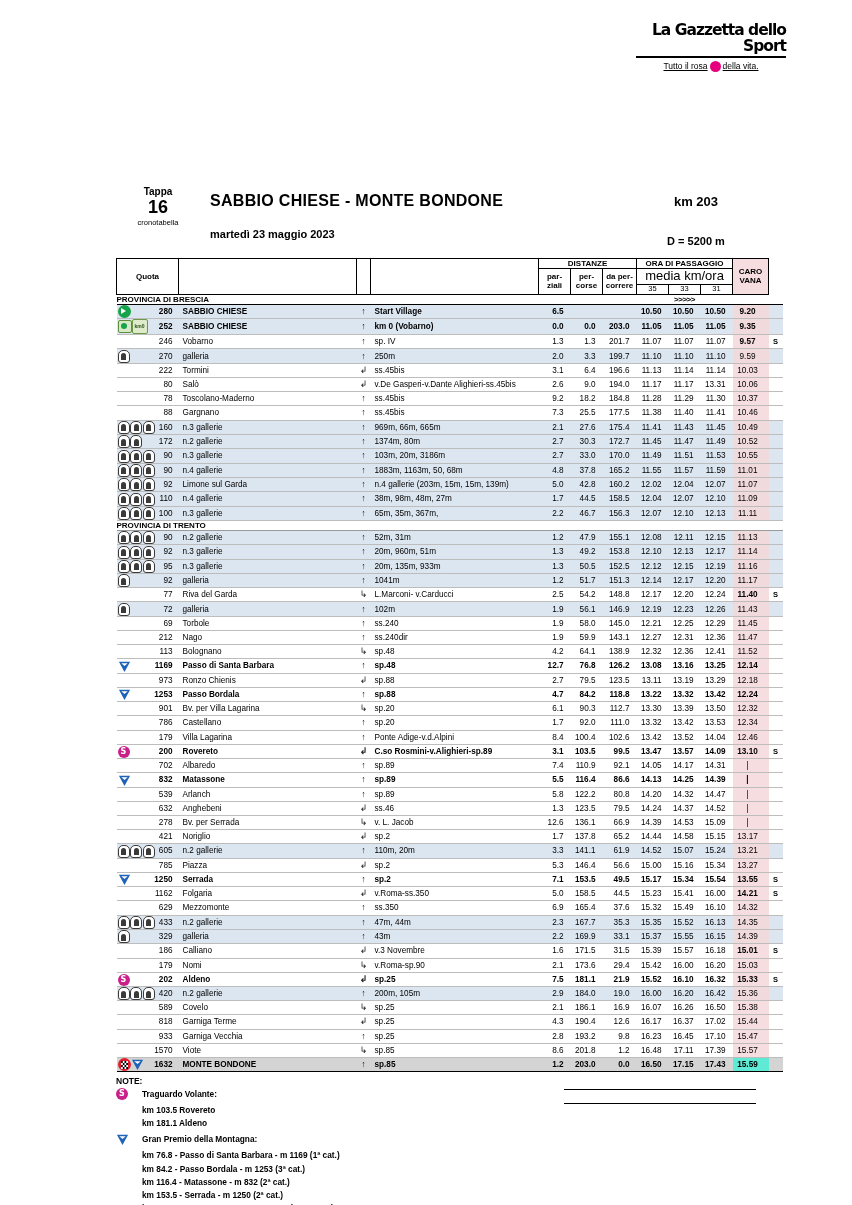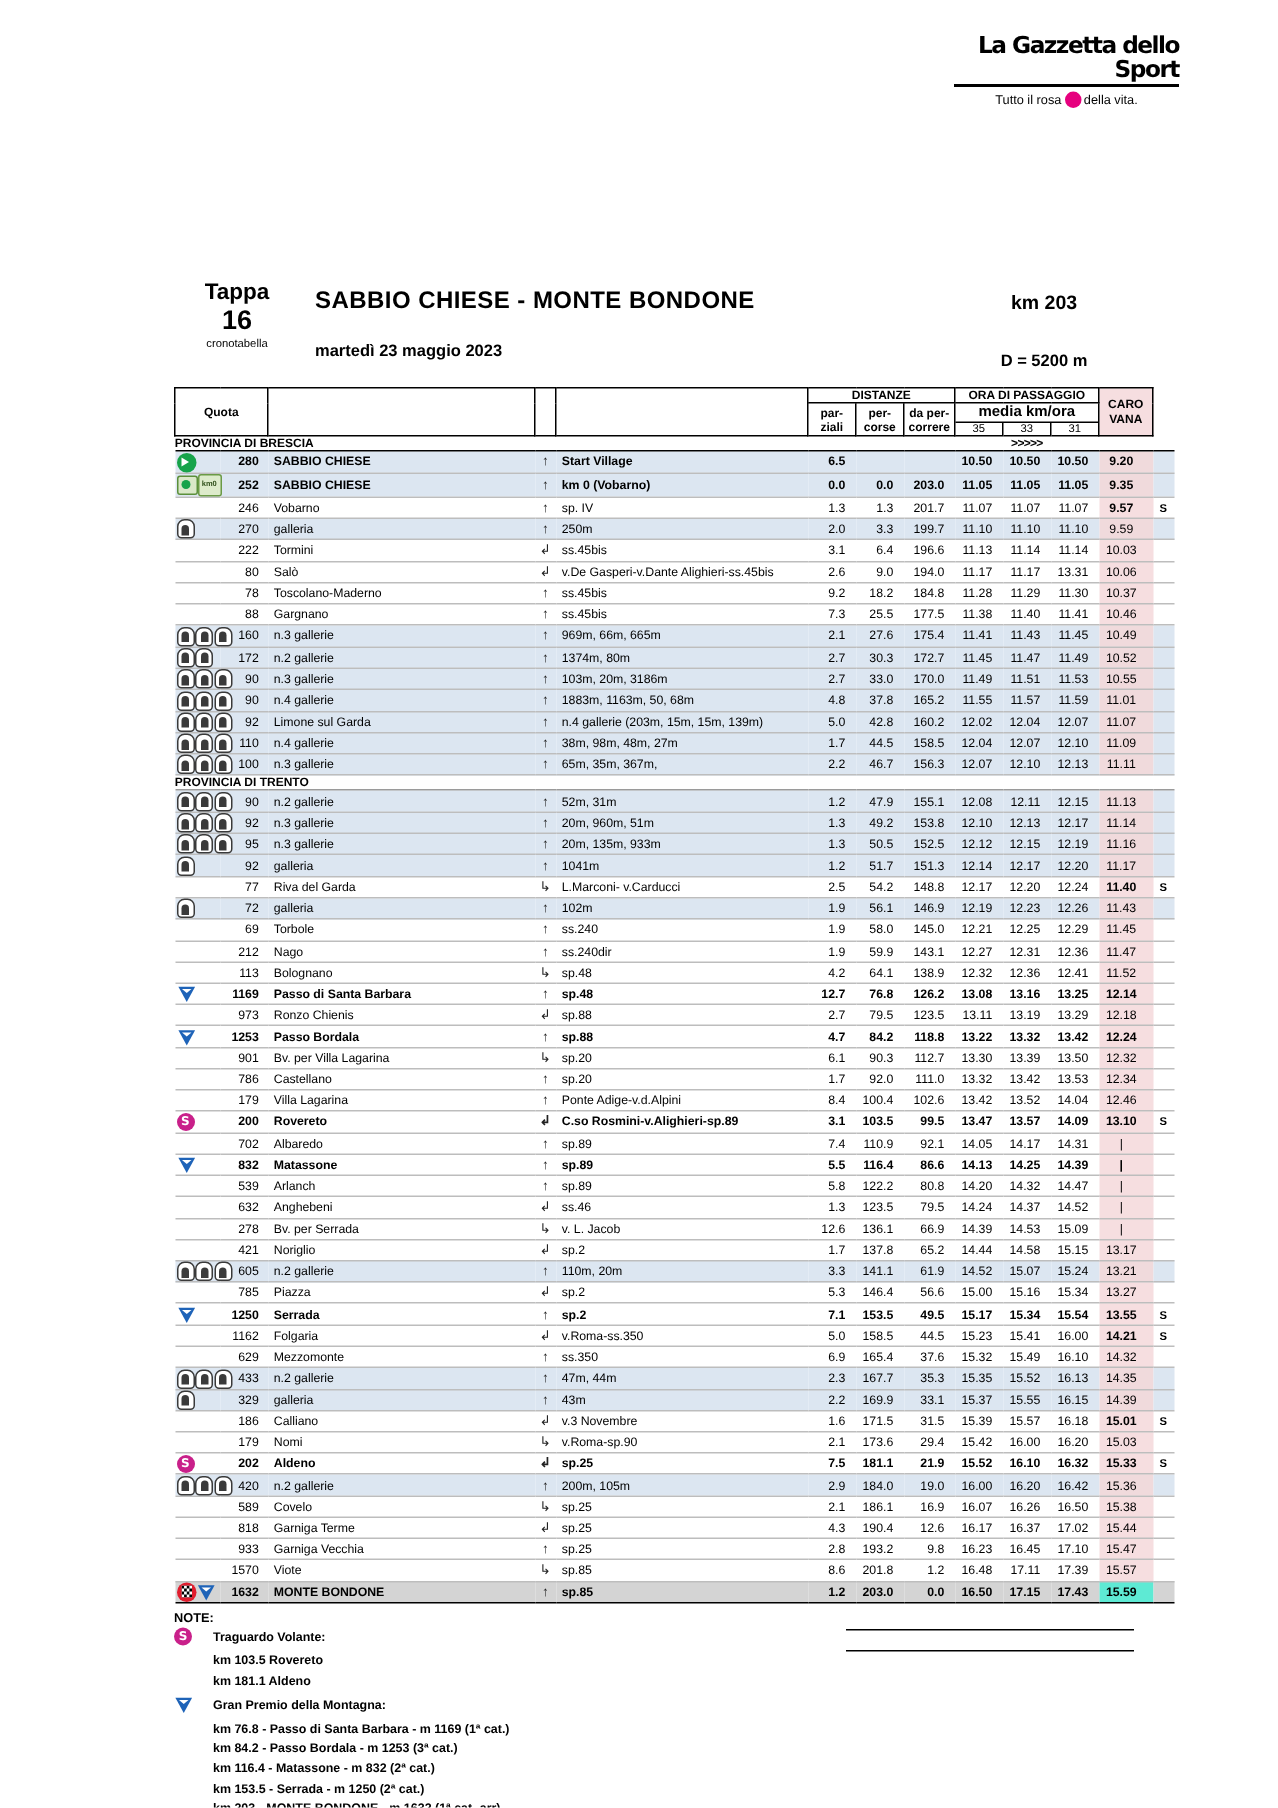--- a/index.html
+++ b/index.html
@@ -9,45 +9,45 @@
   
   .logos{position:relative;height:130px;}
   .giro-logo{position:absolute;left:378px;top:24px;width:120px;text-align:center;}
   .giro-bike{width:108px;height:52px;margin:0 auto;display:block;}
   .giro-word{font-size:24px;font-weight:bold;letter-spacing:-.5px;line-height:1;margin-top:1px;
              font-family:"DejaVu Sans",sans-serif;}
   .giro-sub{font-size:8.5px;font-weight:bold;color:#E6007E;letter-spacing:.9px;margin-top:3px;}
   .gaz{position:absolute;left:636px;top:22px;width:150px;text-align:right;}
   .gaz-name{font-size:15.5px;font-weight:bold;letter-spacing:-1px;line-height:1.05;
             font-family:"DejaVu Sans",sans-serif;border-bottom:2px solid #000;padding-bottom:1px;}
-  .gaz-tag{font-size:8.5px;margin-top:3px;display:flex;align-items:center;justify-content:center;gap:2px;}
+  .gaz-tag{font-size:8.5px;margin-top:3px;display:flex;align-items:center;justify-content:center;gap:2px;text-decoration:underline;}
   .gaz-dot{width:11px;height:11px;border-radius:50%;background:#E6007E;display:inline-block;}
 
   
   .titlewrap{position:relative;height:62px;margin-top:56px;}
   .tappa{position:absolute;left:118px;top:0;width:80px;text-align:center;}
-  .tappa-l{font-size:15px;font-weight:bold;}
+  .tappa-l{font-size:10px;font-weight:bold;}
   .tappa-n{font-size:18px;font-weight:bold;line-height:1.15;}
   .tappa-s{font-size:7.5px;}
   .route{position:absolute;left:210px;top:6px;width:430px;text-align:left;}
   .route-name{font-size:16px;font-weight:bold;letter-spacing:.3px;}
   .route-date{font-size:11px;font-weight:bold;margin-top:18px;}
   .kmbox{position:absolute;left:636px;top:8px;width:120px;text-align:center;}
   .km-t{font-size:13px;font-weight:bold;}
   .km-d{font-size:11px;font-weight:bold;margin-top:26px;}
 
   
   table.main{border-collapse:collapse;margin:10px 0 0 116px;width:622px;
              font-size:8.2px;table-layout:fixed;}
   table.main td,table.main th{padding:0;vertical-align:middle;}
 
   
   .hdr td{border:1px solid #000;text-align:center;font-weight:bold;font-size:8px;line-height:1.15;}
   .hdr-grp{font-size:8px;font-weight:bold;}
-  .hdr-sub{font-size:10px;font-weight:bold;}
+  .hdr-sub{font-size:13px;font-weight:normal;}
   .caro-h{background:#F6DEE0;}
 
   
   col.c-ico{width:30px}  col.c-alt{width:32px}  col.c-loc{width:178px}
   col.c-arr{width:14px}  col.c-road{width:168px}
   col.c-p{width:32px} col.c-pc{width:32px} col.c-dp{width:34px}
   col.c-t1{width:32px} col.c-t2{width:32px} col.c-t3{width:32px}
   col.c-cv{width:36px} col.c-s{width:14px}
 
   .prov td{font-weight:bold;font-size:8px;text-align:left;padding:1px 0 1px 58px;

